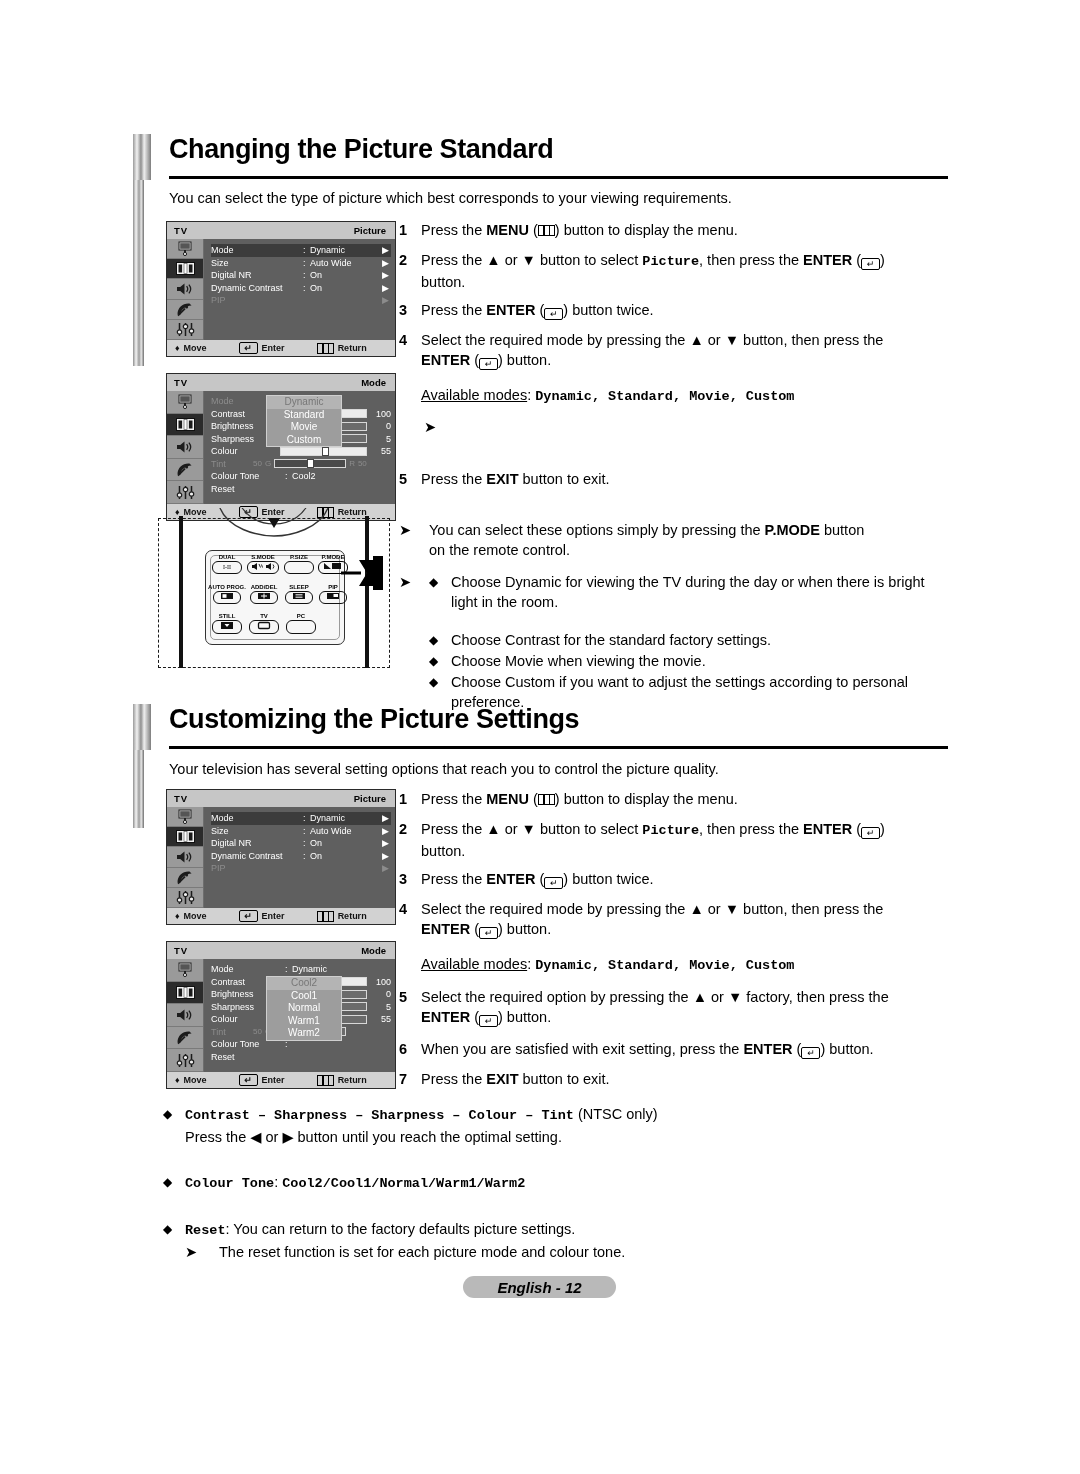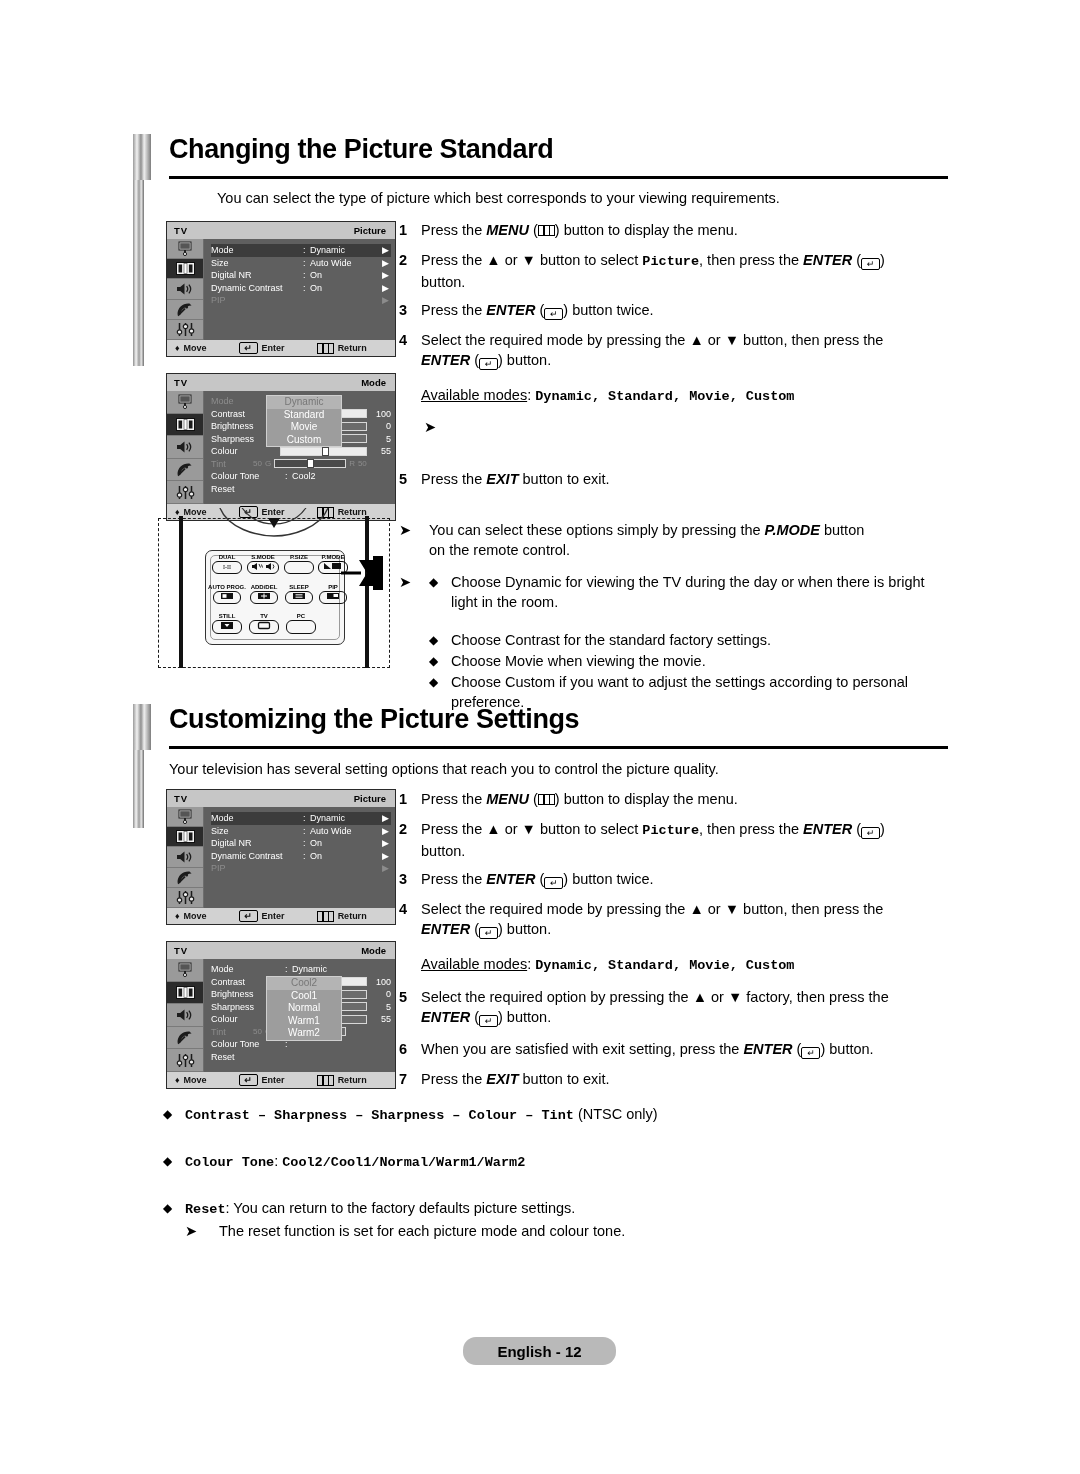--- a/index.html
+++ b/index.html
@@ -100,21 +100,21 @@
 
   
   .remote-wrap { position:absolute; }
   .dashed { position:absolute; border:1.6px dashed #1a1a1a; }
 
   
   .steps { position:absolute; }
   .step { position:absolute; display:flex; font-size:14.5px; line-height:20px; }
   .step .n { width:22px; font-weight:bold; flex:none; }
   .step .t { }
-  .b { font-weight:bold;font-style:italic; }
+  .b { font-weight:bold; }
   .mono { font-family:"Liberation Mono", monospace; font-weight:bold; font-size:13.5px; }
   .ul { text-decoration:underline; }
   .note { position:absolute; display:flex; font-size:14.5px; line-height:20px; }
   .note .ar { width:30px; flex:none; }
   .dia { font-size:12px; }
   .bullet-list { position:absolute; font-size:14.5px; line-height:20px; }
   .bl { display:flex; margin-bottom:1px; }
   .bl .d { width:22px; flex:none; }
 
   
@@ -144,21 +144,21 @@
 <body>
 
 <div class="page">
 
   <div class="side-rule" style="top:134px;height:62px;"></div>
   <div class="sec-head" style="left:133px;top:134px;width:815px;">
     <div class="bar-glyph"></div>
     <div class="sec-title">Changing the Picture Standard</div>
     <div class="rule" style="top:42px;width:779px;"></div>
   </div>
-  <div class="sec-intro" style="left:169px;top:190px;margin-left:48px;">You can select the type of picture which best corresponds to your viewing requirements.</div>
+  <div class="sec-intro" style="left:169px;top:190px;">You can select the type of picture which best corresponds to your viewing requirements.</div>
 
   <div class="side-rule" style="top:196px;height:170px;"></div>
 
   <div class="osd" style="left:166px;top:221px;">
     <div class="osd-top">
       <span class="tv-label">TV</span>
       <span>Picture</span>
     </div>
     <div class="osd-body">
       <div class="osd-rail">
@@ -821,32 +821,36 @@
       <span class="n">7</span>
       <span class="t"><span>Press the </span><span class="b">EXIT</span><span> button to exit.</span></span>
     </div>
   </div>
 
   <div class="bullet-list" style="left:163px;top:1104px;width:790px;">
     <div class="bl">
       <span class="d dia">◆</span>
       <span><span class="mono">Contrast – Sharpness – Sharpness – Colour – Tint</span><span> (NTSC only)</span></span>
     </div>
+    <div class="bl">
+      <span class="d"></span>
+      <span>Press the ◀ or ▶ button until you reach the optimal setting.</span>
+    </div>
     <div class="bl" style="margin-top:25px;">
       <span class="d dia">◆</span>
       <span><span class="mono">Colour Tone</span><span>: </span><span class="mono">Cool2/Cool1/Normal/Warm1/Warm2</span></span>
     </div>
     <div class="bl" style="margin-top:25px;">
       <span class="d dia">◆</span>
       <span><span class="mono">Reset</span><span>: You can return to the factory defaults picture settings.</span></span>
     </div>
     <div class="bl">
       <span class="d"></span>
       <span class="d" style="width:34px;">➤</span>
       <span>The reset function is set for each picture mode and colour tone.</span>
     </div>
   </div>
 
-  <div class="footer" style="left:463px;top:1337px;width:153px;height:28px;">
+  <div class="footer" style="left:463px;top:1276px;width:153px;height:22px;font-style:italic;">
     <span>English - 12</span>
   </div>
 
 </div>
 
 </body></html>

